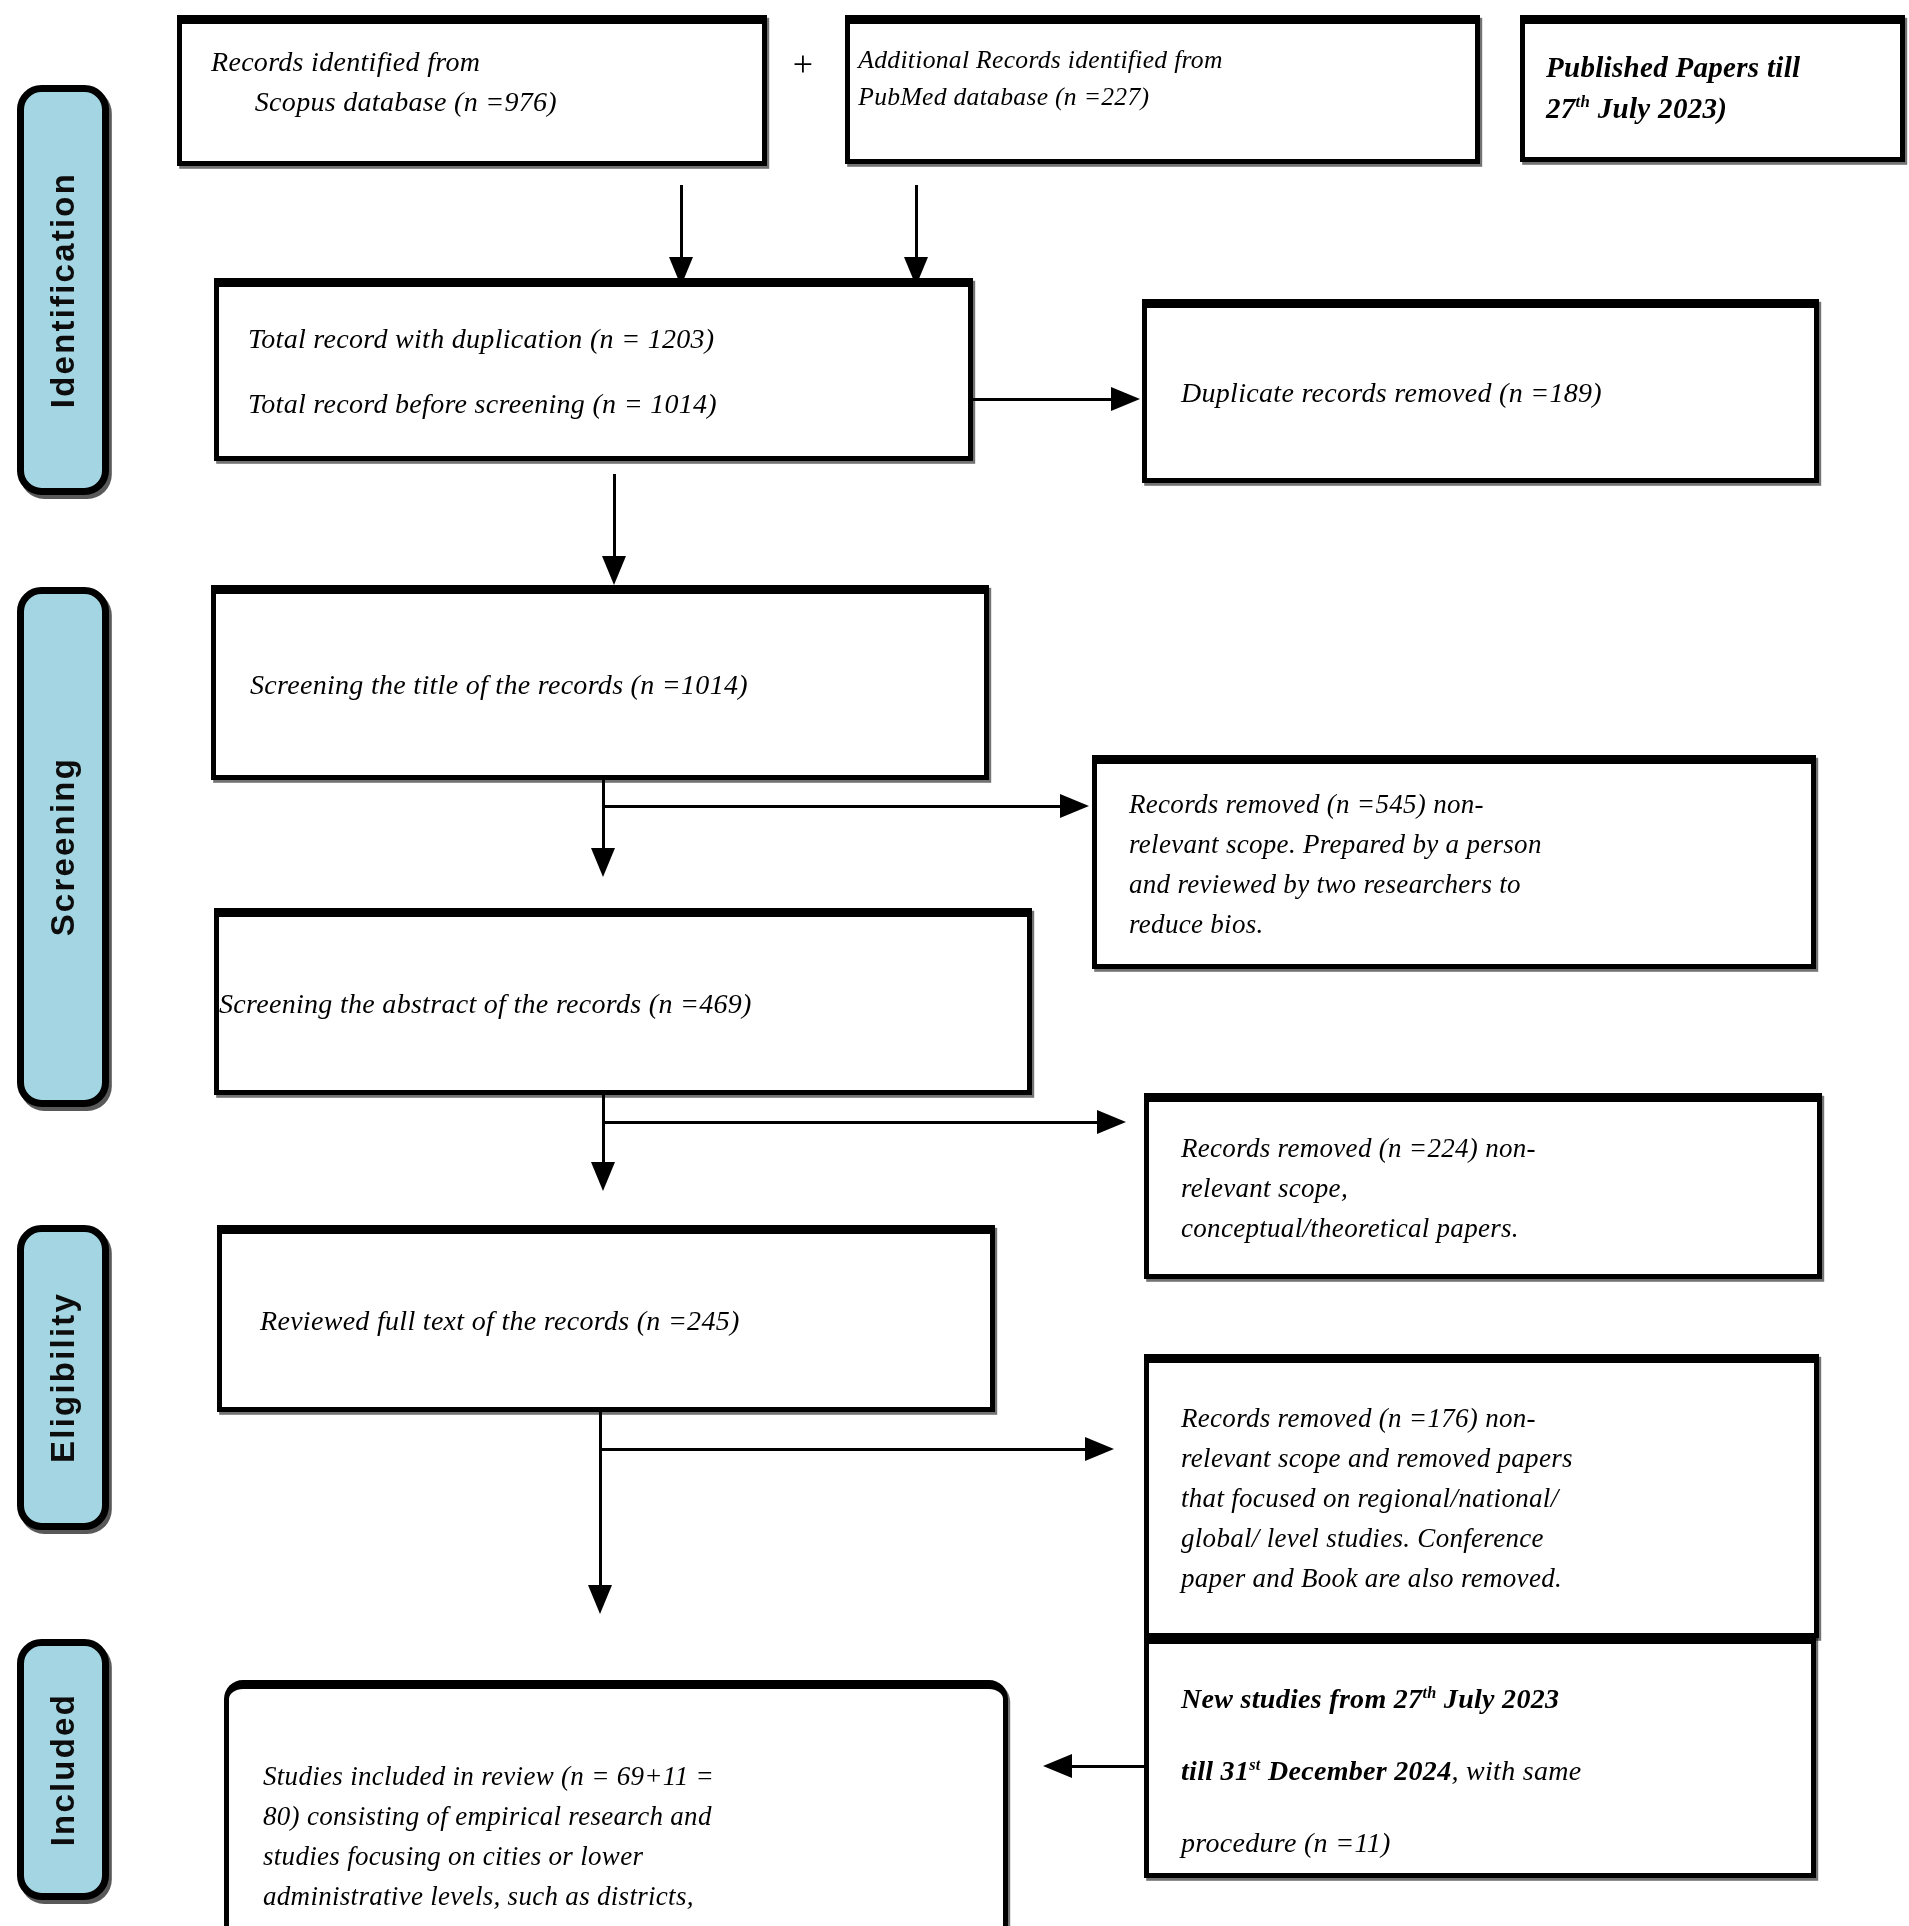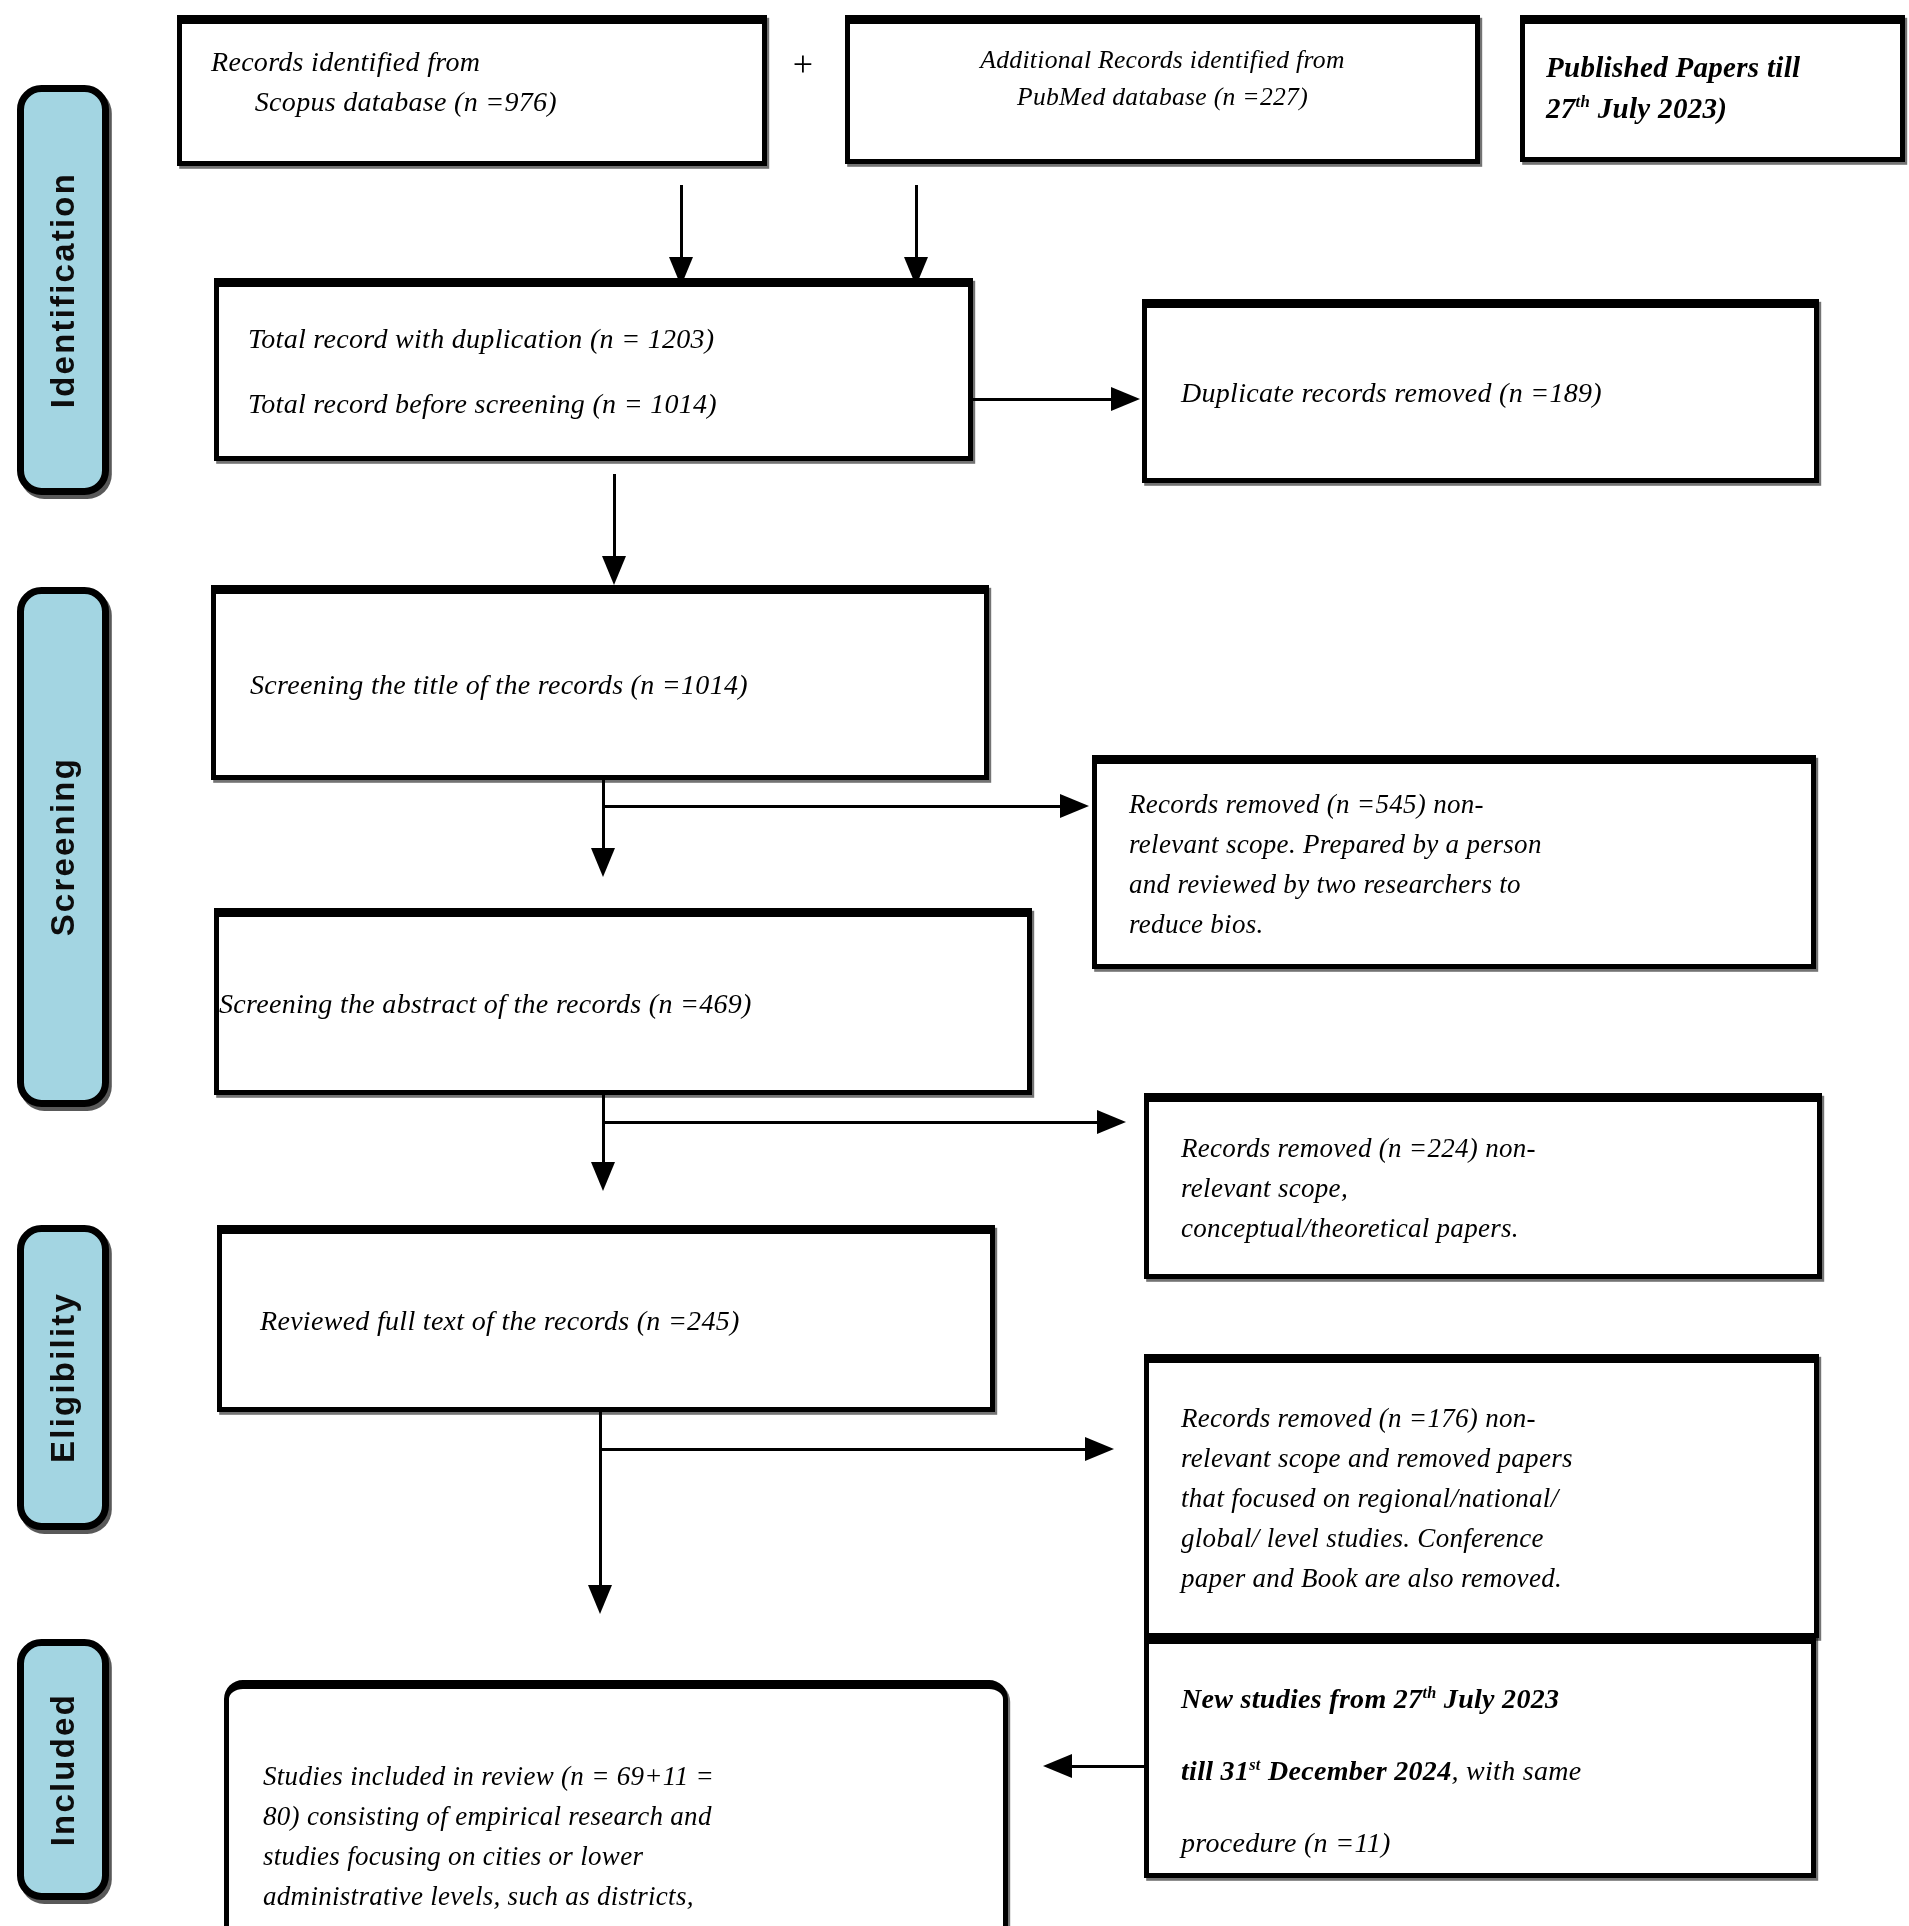--- a/index.html
+++ b/index.html
@@ -53,21 +53,21 @@
     flex-direction: column;
     justify-content: center;
     font-size: 28px;
     line-height: 40px;
     letter-spacing: 0.3px;
     box-shadow: 2.2px 2.8px 0 rgba(0,0,0,0.55);
     font-style: italic;
   }
   .box .txt { white-space: pre-wrap; }
   .multiline { font-size: 27px; margin-top: 36px; }
-  .centered  { text-align: center; }
+  .centered  { text-align: left; }
   .bold      { font-weight: bold; }
   sup {
     font-size: 0.58em;
     line-height: 0;
     vertical-align: super;
   }
   
   .ln   { position: absolute; background: #000000; }
   .ah-down {
     position: absolute; width: 0; height: 0;

